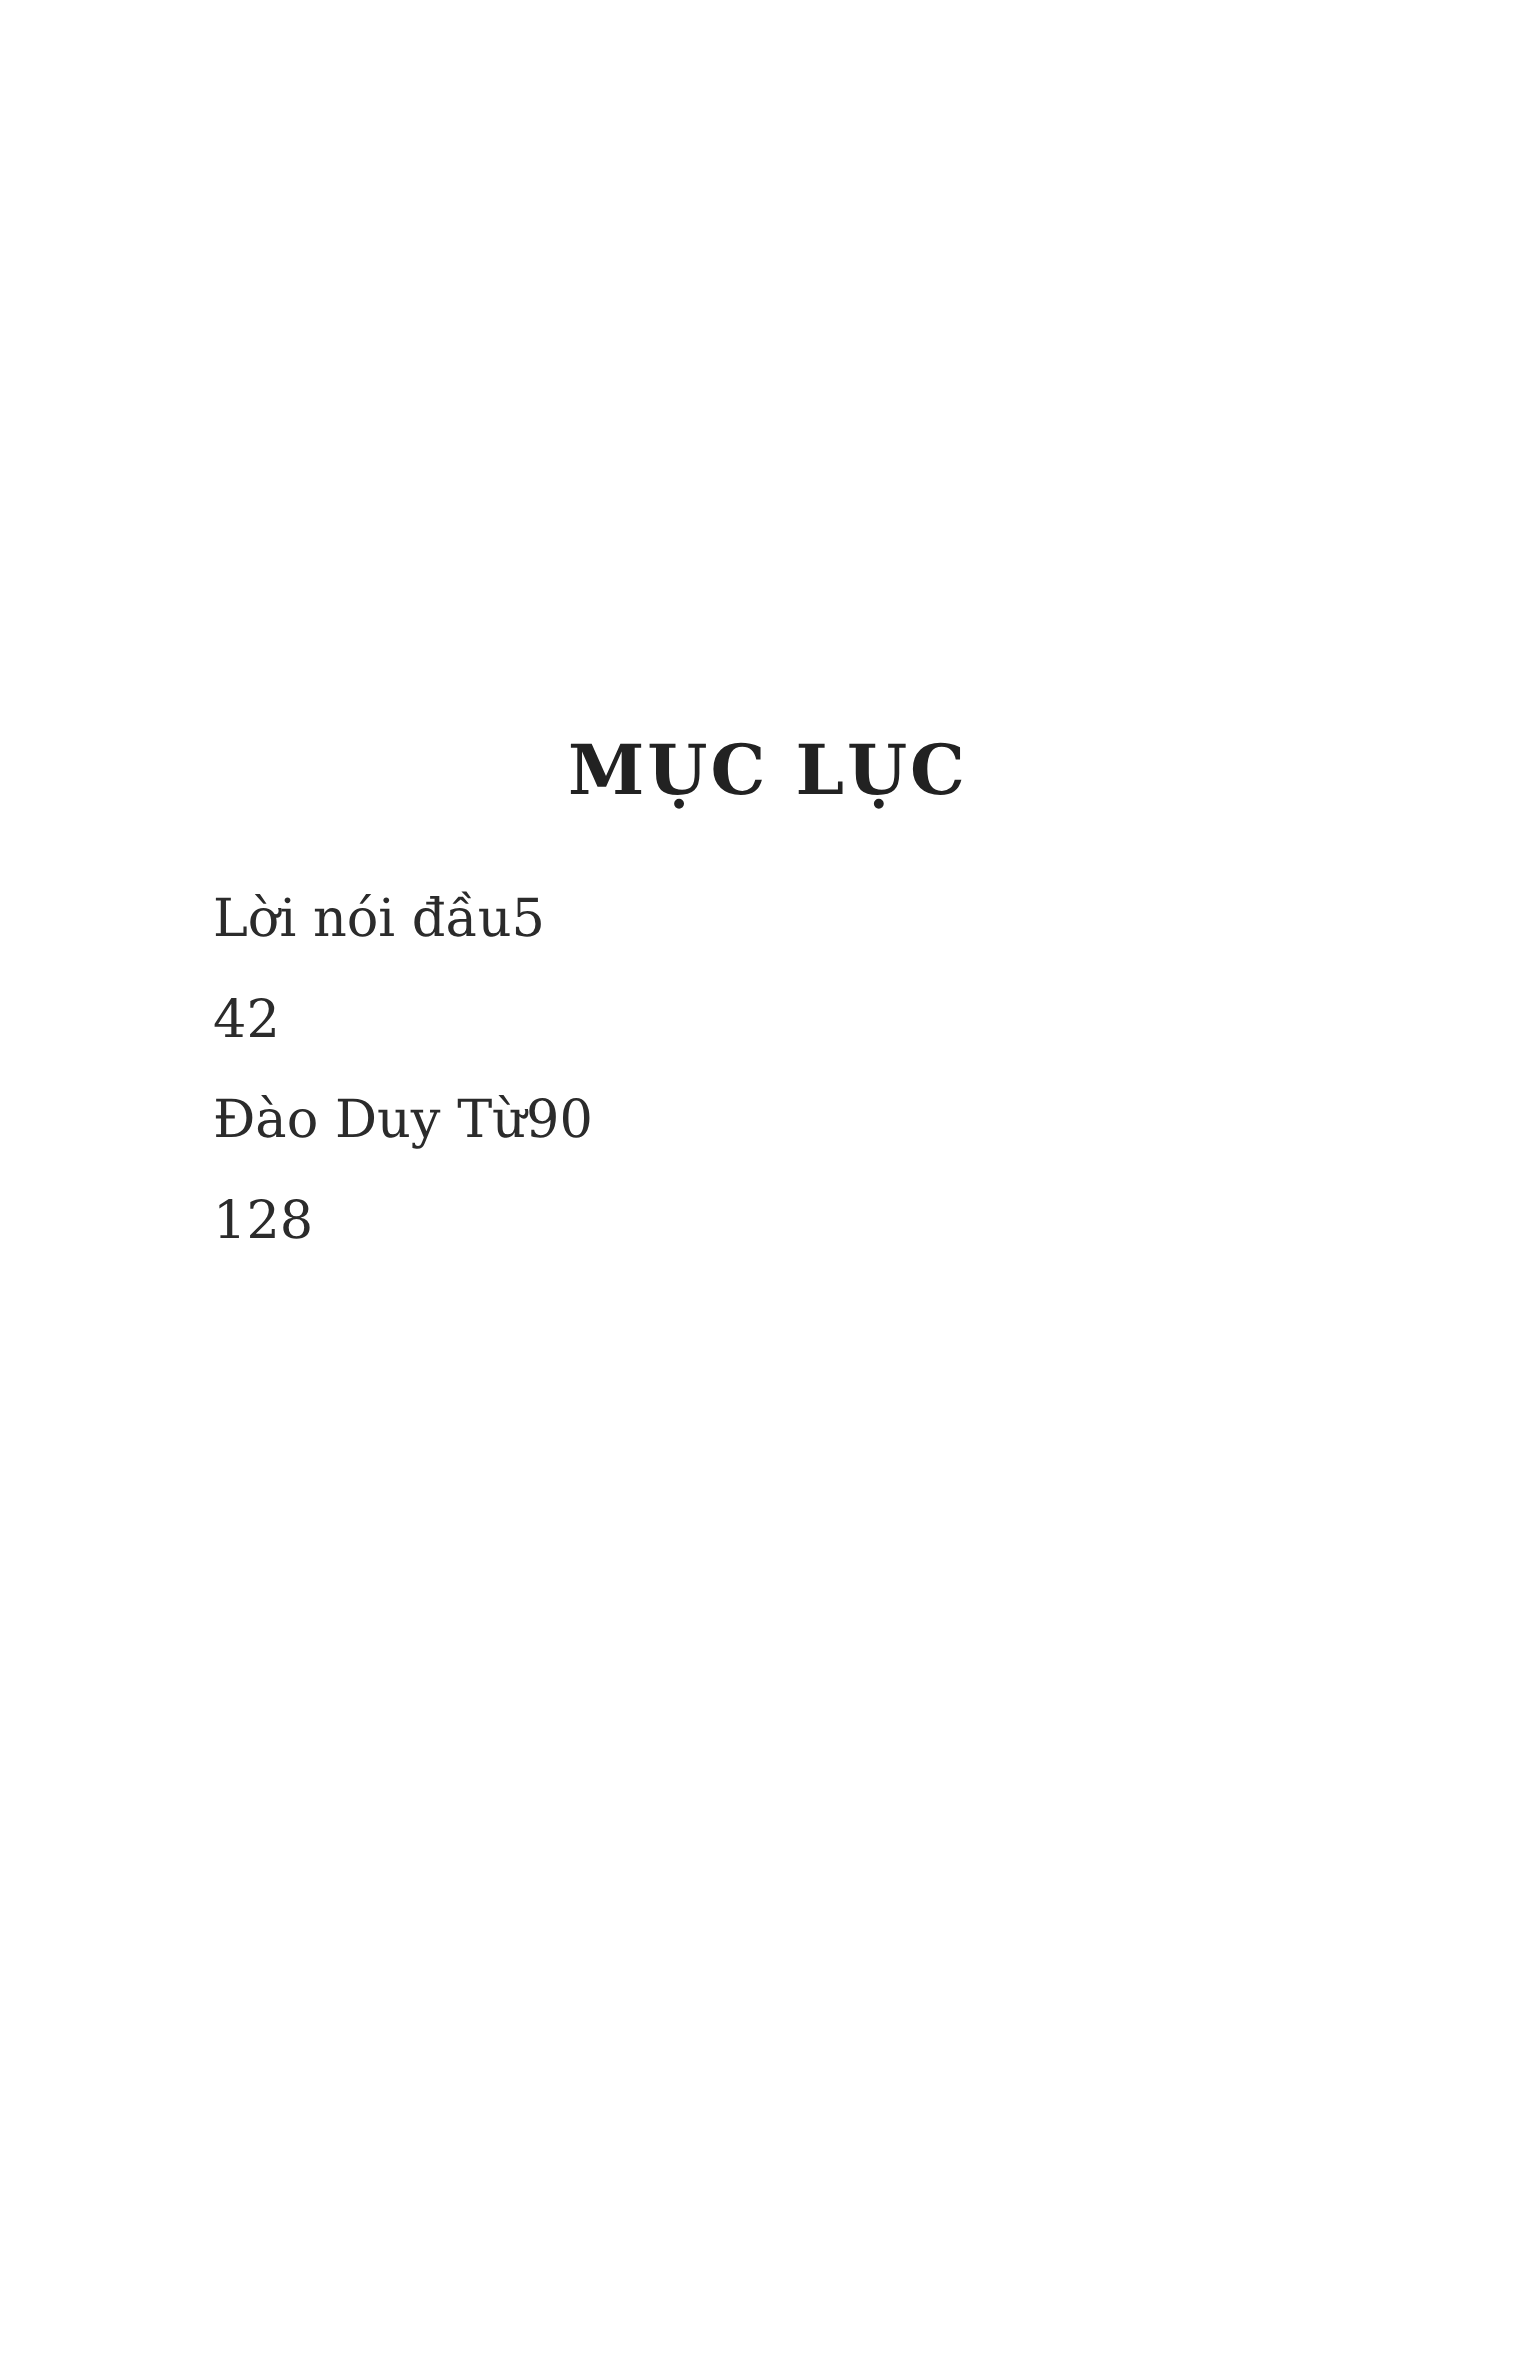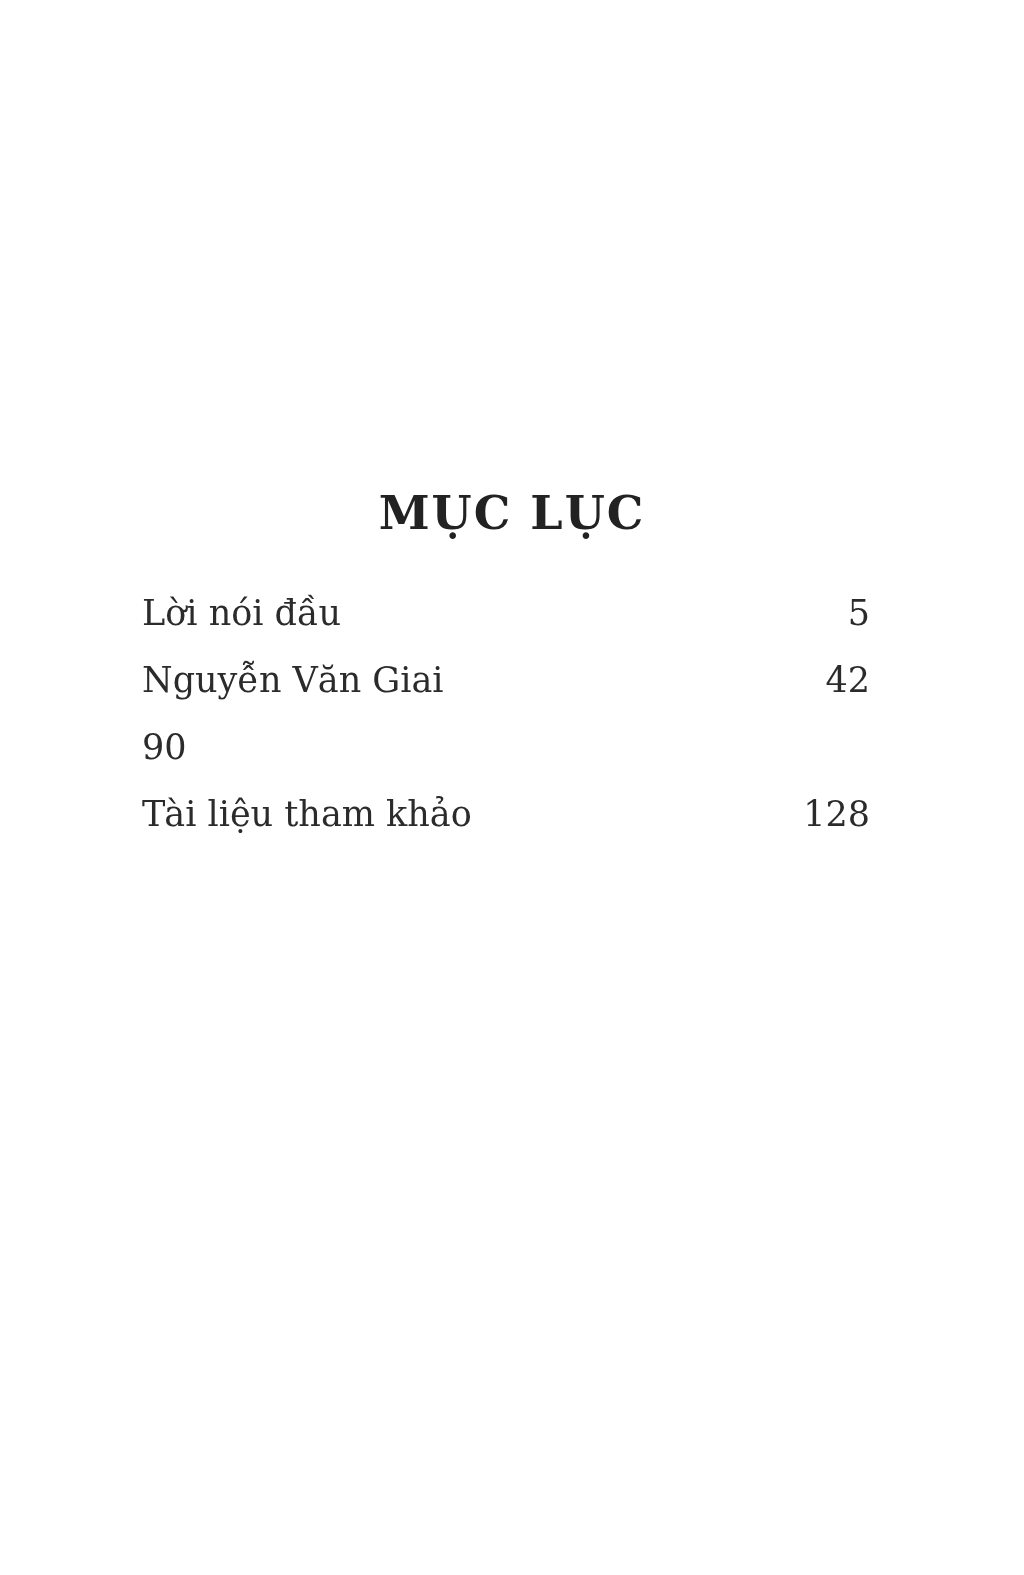--- a/index.html
+++ b/index.html
@@ -29,21 +29,21 @@
     line-height: 60px;
   }
   .toc-list {
     position: absolute;
     top: 580px;
     left: 142px;
     width: 728px; 
   }
   .toc-row {
     display: flex;
-    justify-content: space-between;
+    justify-content: flex-start;
     align-items: baseline;
     height: 67px;
     font-size: 35px;
     line-height: 67px;
     color: #2b2b2b;
   }
   .toc-label {
     white-space: nowrap;
   }
   .toc-page {
@@ -60,28 +60,27 @@
 
   <div class="toc-list">
 
     <div class="toc-row">
       <span class="toc-label">Lời nói đầu</span>
       <span class="toc-page">5</span>
     </div>
 
 
     <div class="toc-row">
-      <span class="toc-label">Nguyễn Văn Giai</span>
       <span class="toc-page">42</span>
     </div>
 
     <div class="toc-row">
+      <span class="toc-label">Đào Duy Từ</span>
       <span class="toc-page">90</span>
     </div>
 
     <div class="toc-row">
-      <span class="toc-label">Tài liệu tham khảo</span>
       <span class="toc-page">128</span>
     </div>
 
   </div>
 
 </div>
 
 </body></html>

